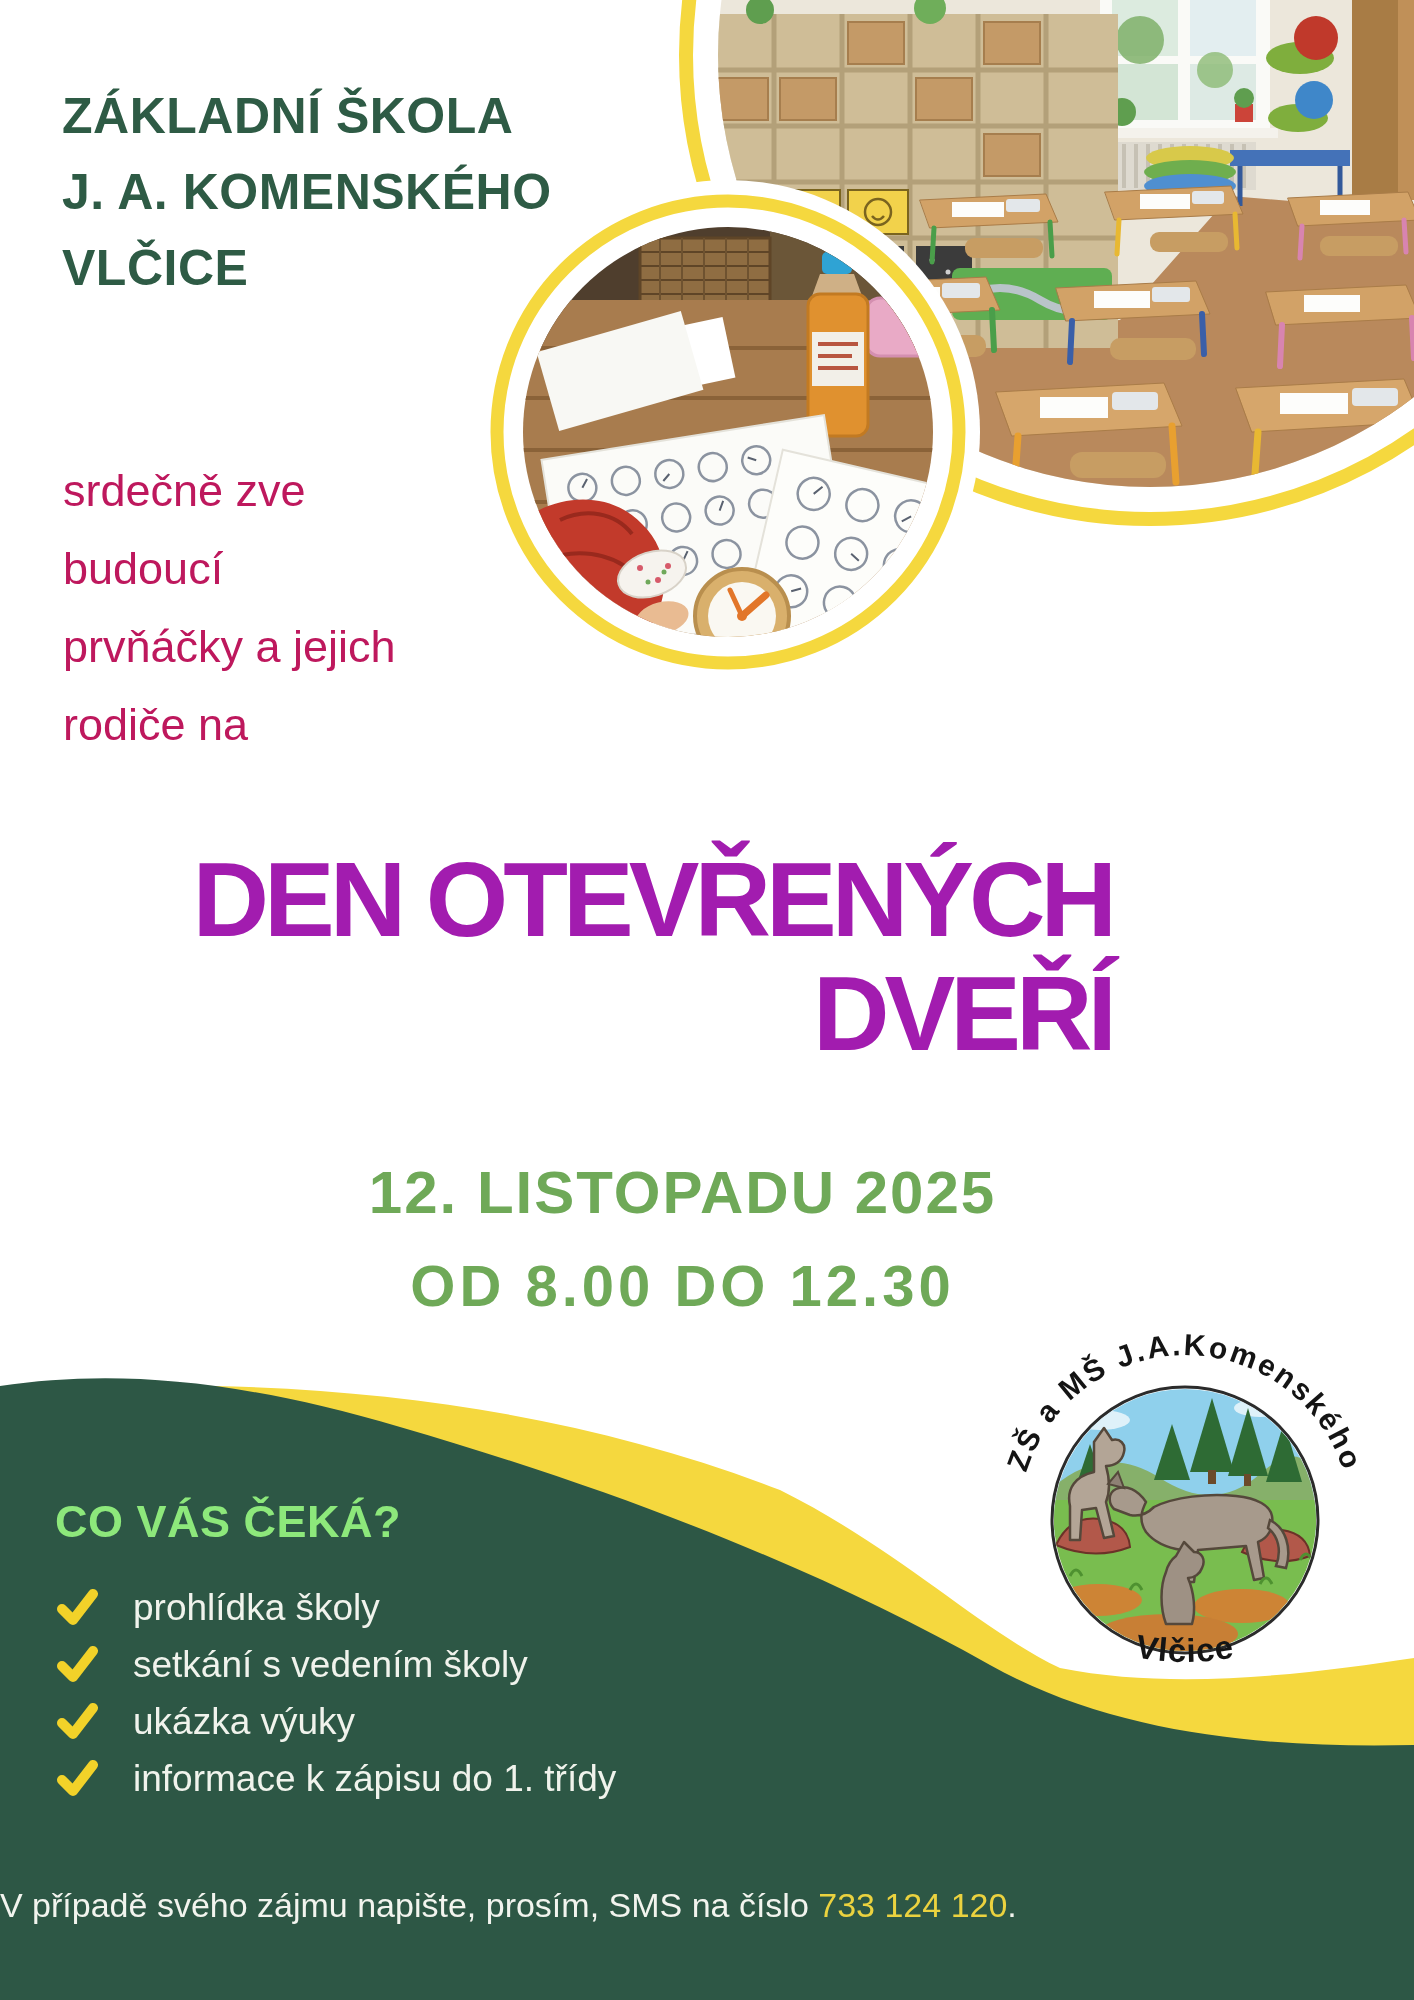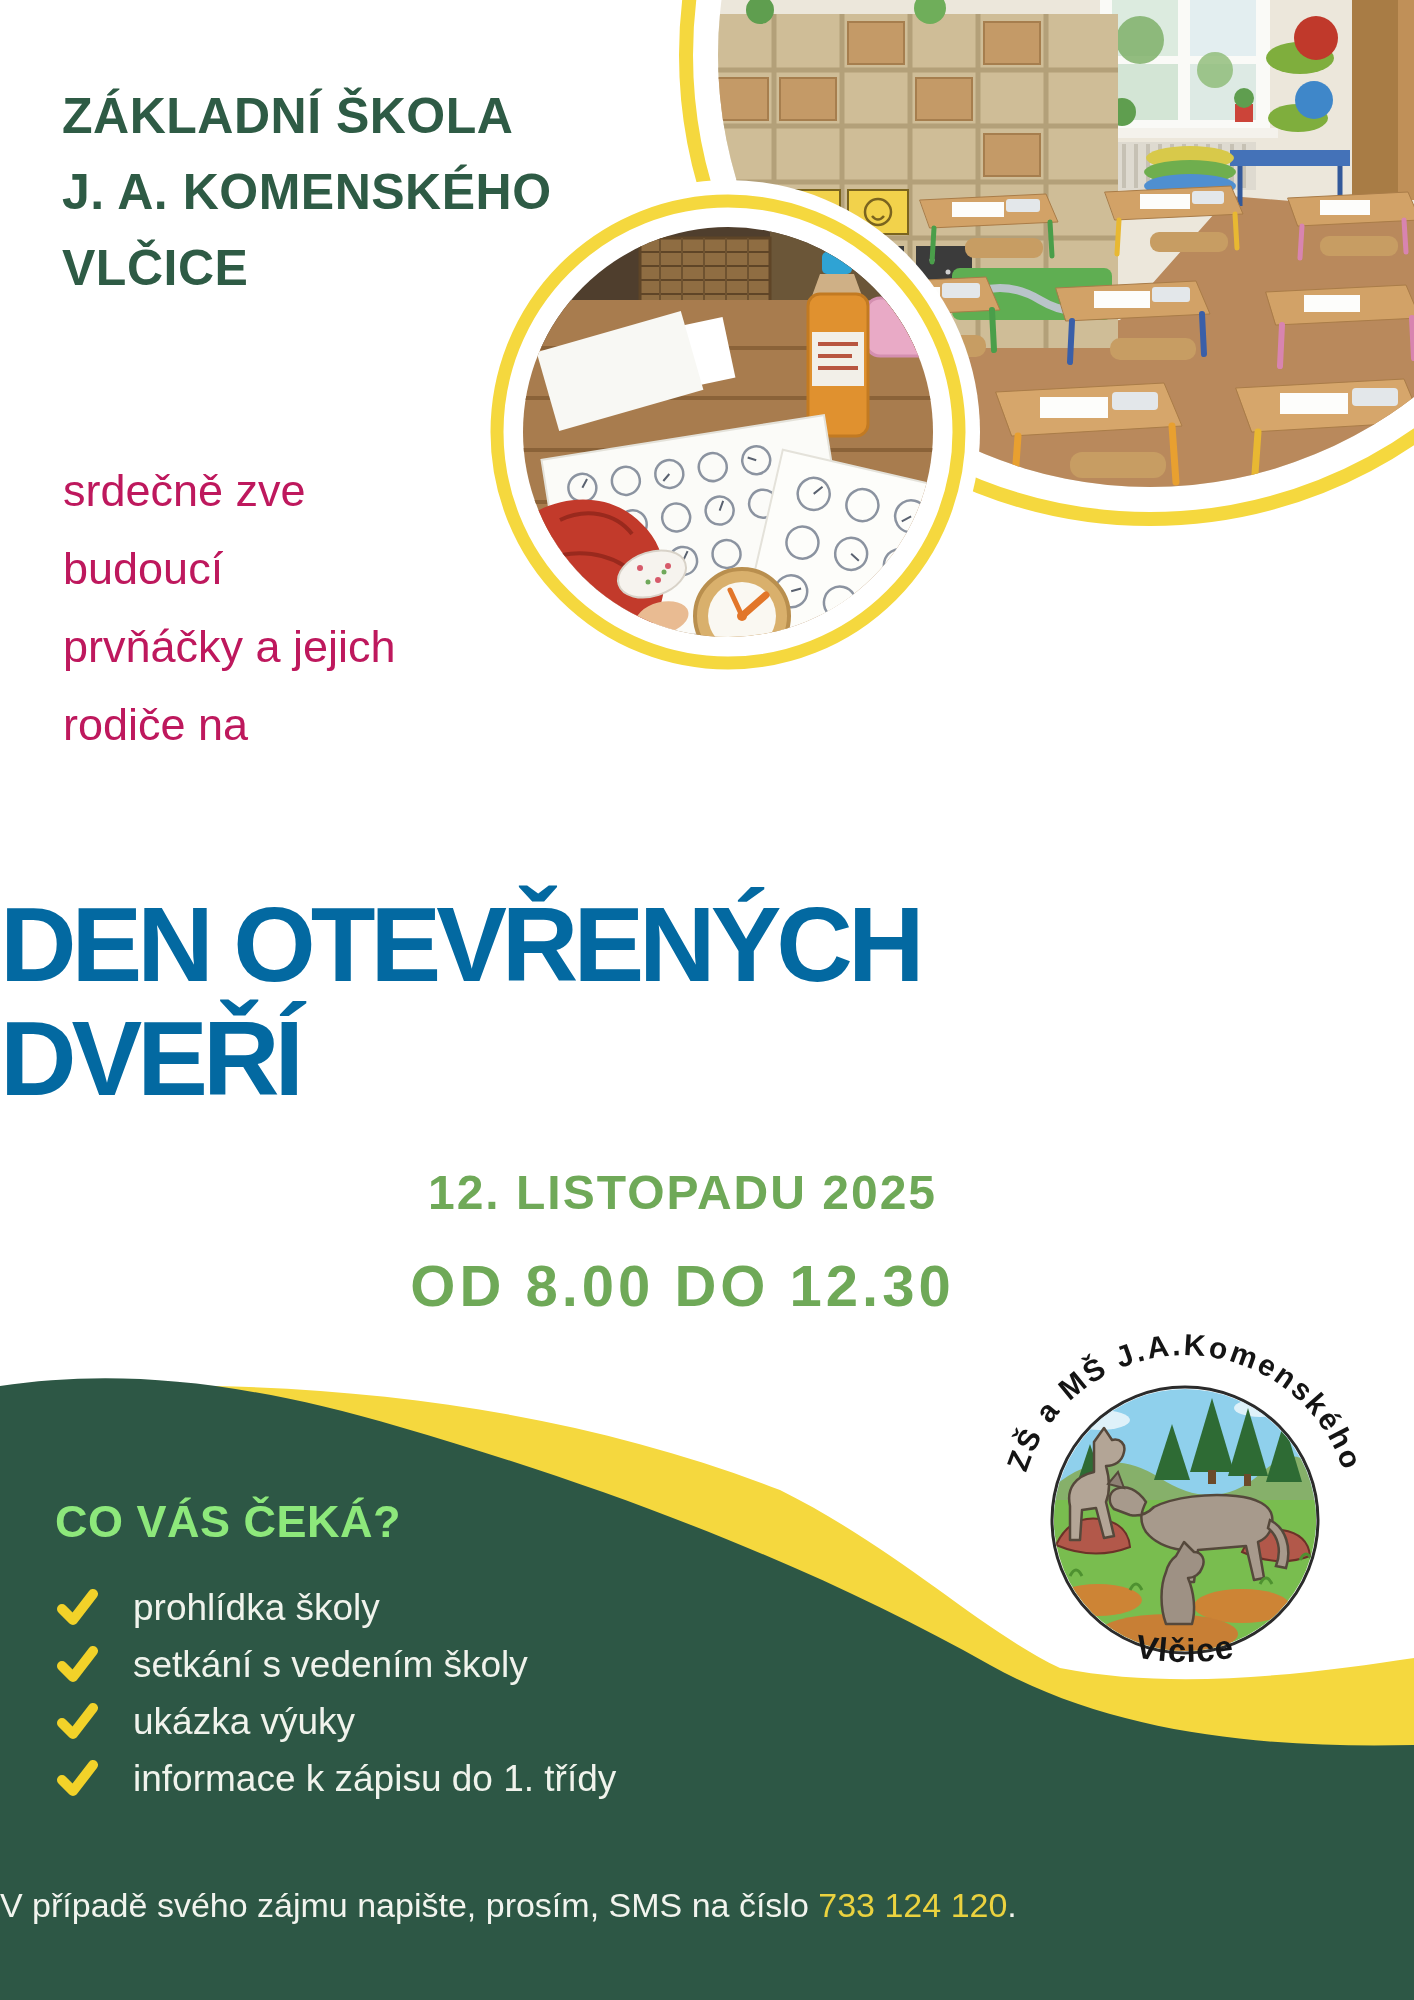--- a/index.html
+++ b/index.html
@@ -14,30 +14,29 @@
   .school-name{
     left:62px;top:78px;width:620px;
     color:#2E5B45;font-weight:800;font-size:50px;line-height:76px;
     letter-spacing:0.5px;
   }
   .intro{
     left:63px;top:452px;width:430px;
     color:#be185d;font-size:45px;line-height:78px;font-weight:400;
   }
   .main-title{
-    left:0;top:842px;width:1112px;text-align:left;
-    color:#0369a1;font-weight:800;font-size:106px;line-height:114px;
+    left:0;top:842px;width:1112px;text-align:right;
+    color:#a21caf;font-weight:800;font-size:106px;line-height:114px;
     letter-spacing:-5px;
-    margin-top:45px;
   }
   .event-when{
     left:0;top:1162px;width:1365px;text-align:center;
     color:#6FA958;font-weight:800;
   }
-  .event-date{font-size:48px;letter-spacing:2px;line-height:62px;}
+  .event-date{font-size:60px;letter-spacing:2px;line-height:62px;}
   .event-time{font-size:58px;letter-spacing:4px;line-height:60px;margin-top:32px;}
 
   .agenda-heading{
     left:55px;top:1496px;
     color:#8DE87B;font-weight:800;font-size:45px;letter-spacing:0.5px;
   }
   .agenda-list{left:55px;top:1572px;width:640px;}
   .agenda-row{display:flex;align-items:flex-end;height:57px;}
   .agenda-row .check{width:46px;height:44px;flex:0 0 46px;margin-right:32px;}
   .agenda-row .label{color:#F0F3EC;font-size:37px;font-weight:400;}

